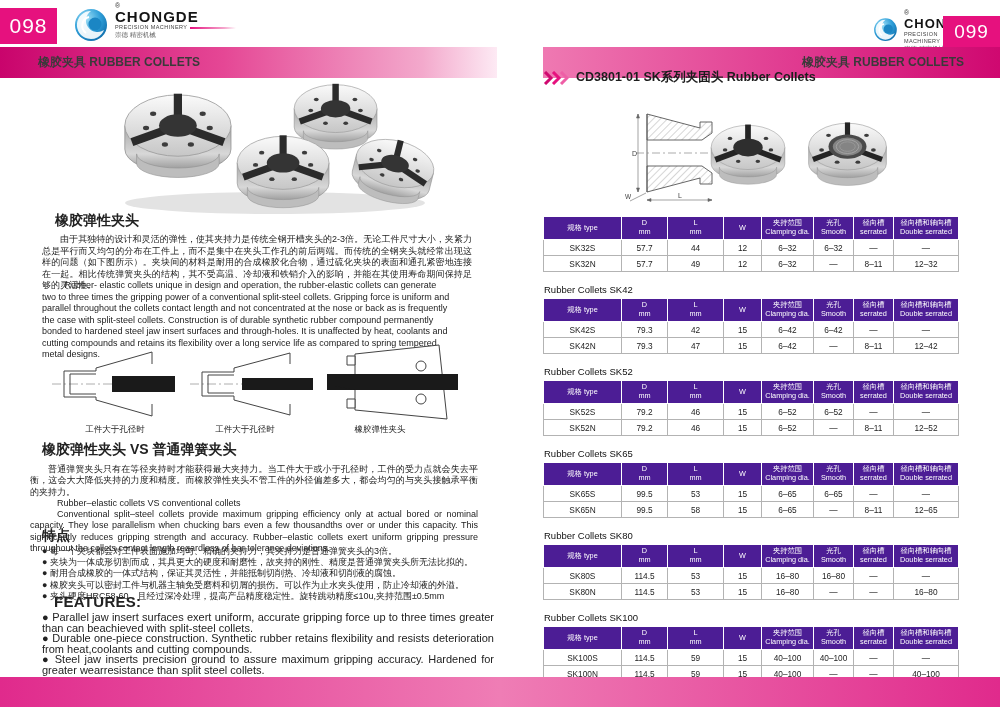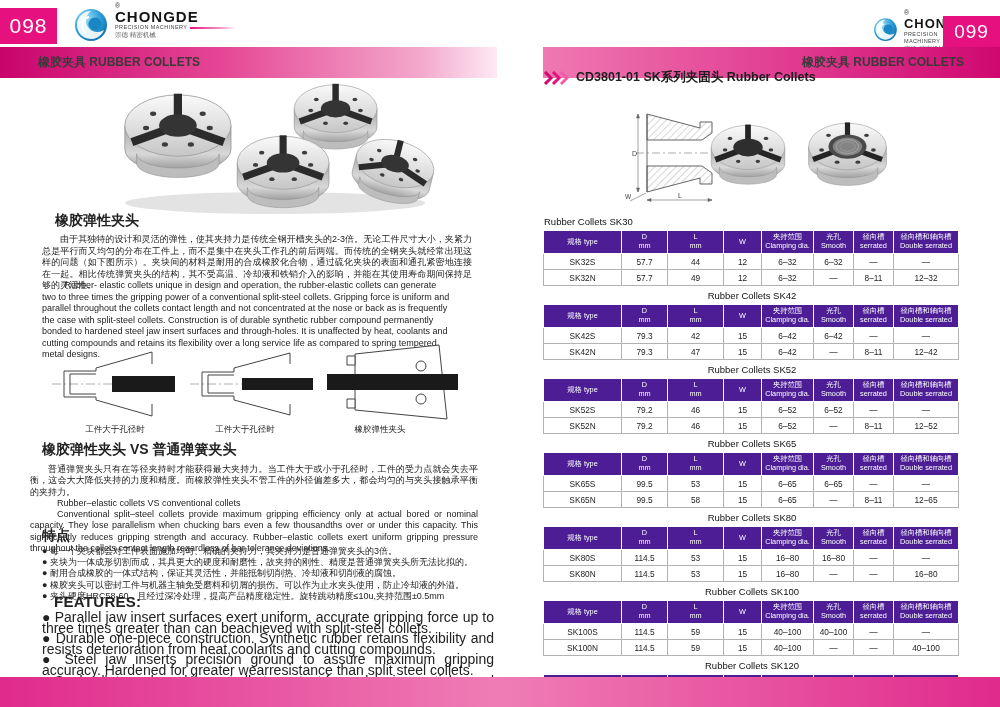--- a/index.html
+++ b/index.html
@@ -40,31 +40,31 @@
   .vs-block{left:30px;top:464px;width:448px;}
   .vs-block p{margin:0;font-size:9px;line-height:11.3px;text-align:justify;}
   .vs-cn{text-indent:2em;}
   .vs-sub{text-indent:3em;text-align:left;}
   .vs-en{text-indent:3em;}
   .traits-title{left:42px;top:527px;font-size:14px;font-weight:bold;}
   .traits-list{left:42px;top:546px;width:442px;}
   .traits-list div{font-size:9px;line-height:11.2px;}
   .features-title{left:54px;top:593px;font-size:15px;font-weight:bold;letter-spacing:.3px;}
   .features-list{left:42px;top:612px;width:452px;}
-  .features-list div{font-size:14px;line-height:10.6px;text-align:justify;}
+  .features-list div{font-size:11px;line-height:10.6px;text-align:justify;}
 
   
   .rp-heading{left:543px;top:69px;display:flex;align-items:center;gap:7px;}
   .rp-heading-text{font-size:12.5px;font-weight:bold;color:#1d1d1d;}
 
   
   .tables-wrap{left:543px;top:216px;width:417px;}
   .tbl-block{margin:0 0 0 0;}
   .tbl-label{font-size:9.5px;color:#111;height:12px;line-height:12px;margin:0 0 2px 1px;}
-  .tbl-block + .tbl-block .tbl-label{margin-top:4px;text-align:center;}
+  .tbl-block + .tbl-block .tbl-label{margin-top:12px;}
   table.spec{border-collapse:collapse;table-layout:fixed;width:415px;margin-bottom:3px;border:1px solid #9a9a9a;}
   table.spec th{background:#4c1d95;color:#fff;font-size:7.3px;font-weight:normal;line-height:8.6px;
                 border:1px solid #fff;padding:2px 0;height:18px;vertical-align:middle;}
   table.spec td{border:1px solid #b3b3b3;font-size:8.3px;color:#222;text-align:center;
                 height:13px;padding:1px 2px;background:#fff;}
 
   
   .footer-bar{left:0;top:677px;width:1000px;height:30px;
     background:linear-gradient(90deg,#e02a8c 0%,#ef7db5 50%,#e02a8c 100%);}
 
@@ -313,21 +313,20 @@
         <ellipse cx="77" cy="29" rx="2.8" ry="2"></ellipse>
       <ellipse cx="25" cy="46" rx="2.8" ry="2"></ellipse>
         <ellipse cx="85" cy="46" rx="2.8" ry="2"></ellipse>
       <ellipse cx="43" cy="60" rx="2.8" ry="2"></ellipse>
         <ellipse cx="67" cy="60" rx="2.8" ry="2"></ellipse>
     </g>
   </svg>
 
   <div class="abs tables-wrap">
       <div class="tbl-block">
-        <div class="tbl-label">Rubber Collets SK30</div>
         <table class="spec">
           <colgroup>
             <col style="width: 78px;">
             <col style="width: 46px;">
             <col style="width: 56px;">
             <col style="width: 38px;">
             <col style="width: 52px;">
             <col style="width: 40px;">
             <col style="width: 40px;">
             <col style="width: 65px;">

